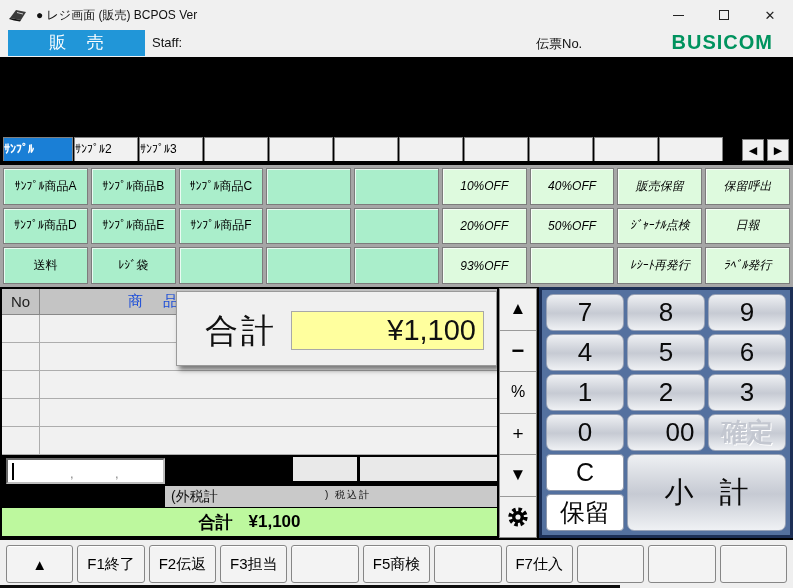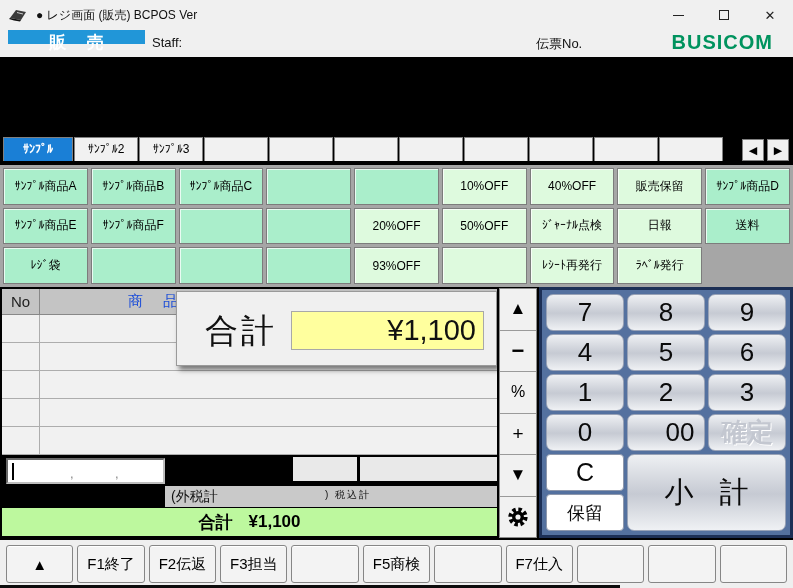--- a/index.html
+++ b/index.html
@@ -13,52 +13,52 @@
   .app-icon { margin-left:8px; width:22px; height:18px; display:flex; align-items:center; }
   .title-text { margin-left:6px; font-size:12px; color:#111; }
   .win-controls { position:absolute; right:0; top:0; height:30px; display:flex; }
   .wc { width:46px; height:30px; display:flex; align-items:center; justify-content:center; cursor:default; }
   .wc-min { width:11px; height:1px; background:#222; display:block; }
   .wc-max { width:10px; height:10px; border:1px solid #222; display:block; }
   .wc-x  { font-size:13px; color:#222; line-height:1; }
 
   
   .header { position:absolute; top:30px; left:0; width:793px; height:27px; background:#f0f0f0; }
-  .mode-btn { position:absolute; left:8px; top:0; width:137px; height:14px; background:var(--accent-blue);
-              color:#fff; font-size:17px; font-weight:bold; letter-spacing:8px; text-align:center;
+  .mode-btn { position:absolute; left:8px; top:0; width:137px; height:26px; background:var(--accent-blue);
+              color:#fff; font-size:17px; font-weight:normal; letter-spacing:8px; text-align:center;
               line-height:26px; padding-left:8px; }
   .staff-label { position:absolute; left:152px; top:5px; font-size:13px; color:#111; }
   .slip-label  { position:absolute; left:536px; top:5px; font-size:13px; color:#111; }
   .brand { position:absolute; right:20px; top:1px; font-size:20px; font-weight:bold;
            letter-spacing:1px; color:var(--brand-green); }
 
   
   .display { position:absolute; top:57px; left:0; width:793px; height:80px; background:#000; }
 
   
   .tabrow { position:absolute; top:137px; left:0; width:793px; height:26px; background:#000;
             display:flex; align-items:flex-start; padding-left:3px; }
-  .tab { height:24px; line-height:22px; width:64px; text-align:center; font-size:12px;
+  .tab { height:24px; line-height:22px; width:64px; text-align:left; font-size:12px;
          background:#f1f1f1; color:#000; border:1px solid #808080; border-bottom:none; margin-right:1px;
          overflow:hidden; white-space:nowrap; }
   .tab.selected { background:var(--tab-blue); color:#fff; width:70px; font-weight:bold; }
   .tab-arrows { position:absolute; right:4px; top:2px; display:flex; gap:3px; }
   .arrow-btn { width:22px; height:22px; background:#f0f0f0; border:1px solid #808080; font-size:11px;
                display:flex; align-items:center; justify-content:center; color:#000; }
 
   
   .grid { position:absolute; top:163px; left:0; width:793px; height:126px; background:#a6a6a6;
           border-top:2px solid #000; border-bottom:2px solid #000;
           display:grid; grid-template-columns:repeat(9,1fr); grid-template-rows:repeat(3,1fr);
           gap:3px; padding:3px; }
   .gbtn { display:flex; align-items:center; justify-content:center; font-size:12px; color:#000;
           border:1px solid #7c7c7c; box-shadow:inset 1px 1px 0 rgba(255,255,255,.75);
           white-space:nowrap; overflow:hidden; }
   .gbtn.mint { background:var(--mint); }
-  .gbtn.pale { background:var(--pale-green); }
+  .gbtn.pale { background:var(--pale-green);font-style:italic; }
 
   
   .table { position:absolute; left:2px; top:289px; width:495px; height:166px; background:#f1f1f1; }
   .thead { height:26px; background:var(--header-gray); display:flex; border-bottom:1px solid #888; }
   .th-no { width:38px; border-right:1px solid #888; display:flex; align-items:center; justify-content:center;
            font-size:15px; color:#222; }
   .th-item { width:234px; display:flex; align-items:center; justify-content:center; font-size:15px;
              letter-spacing:8px; color:#1d4ed8; }
   .trow { height:28px; border-bottom:1px solid #adadad; display:flex; background:#f1f1f1; }
   .td-no { width:38px; border-right:1px solid #adadad; }
@@ -100,21 +100,21 @@
   
   .numpad { position:absolute; left:539px; top:287px; width:254px; height:251px;
             background:var(--numpad-bg); border:3px solid #1c2f55;
             display:grid; grid-template-columns:repeat(3,1fr); grid-template-rows:repeat(6,1fr);
             gap:3px; padding:4px; }
   .key { background:linear-gradient(180deg,#eef0f3 0%,#c6cad3 52%,#eff1f4 100%);
          border:1px solid #98a2b6; border-radius:7px;
          display:flex; align-items:center; justify-content:center; font-size:26px; color:#0a0a0a; }
   .key.disabled { color:#c3c7d0; font-weight:bold; text-shadow:1px 1px 0 #fff; }
   .key.white { background:#fff; border-radius:4px; border:1px solid #8d97ab; font-size:25px; }
-  .key.hold  { font-size:18px; }
+  .key.hold  { font-size:25px; }
   .key.subtotal { font-size:29px; letter-spacing:0; gap:26px; }
 
   
   .bottom-bar { position:absolute; left:0; top:540px; width:793px; height:48px; background:#efefef;
                 display:flex; align-items:center; gap:4px; padding:0 6px; }
   .bbtn { flex:1; height:38px; background:#f3f3f3; border:1px solid #868686; border-radius:3px;
           display:flex; align-items:center; justify-content:center; font-size:15px; color:#000;
           box-shadow:inset 0 1px 0 #fff; white-space:nowrap; }
   .bottom-edge { position:absolute; left:0; top:585px; width:620px; height:3px; background:#0c0c0c; }
 </style>
@@ -180,20 +180,21 @@
 
   <div class="grid" id="preset-grid">
       <div class="gbtn mint">ｻﾝﾌﾟﾙ商品A</div>
       <div class="gbtn mint">ｻﾝﾌﾟﾙ商品B</div>
       <div class="gbtn mint">ｻﾝﾌﾟﾙ商品C</div>
       <div class="gbtn mint"></div>
       <div class="gbtn mint"></div>
       <div class="gbtn pale">10%OFF</div>
       <div class="gbtn pale">40%OFF</div>
       <div class="gbtn pale">販売保留</div>
+      <div class="gbtn pale">保留呼出</div>
       <div class="gbtn mint">ｻﾝﾌﾟﾙ商品D</div>
       <div class="gbtn mint">ｻﾝﾌﾟﾙ商品E</div>
       <div class="gbtn mint">ｻﾝﾌﾟﾙ商品F</div>
       <div class="gbtn mint"></div>
       <div class="gbtn mint"></div>
       <div class="gbtn pale">20%OFF</div>
       <div class="gbtn pale">50%OFF</div>
       <div class="gbtn pale">ｼﾞｬｰﾅﾙ点検</div>
       <div class="gbtn pale">日報</div>
       <div class="gbtn mint">送料</div>

